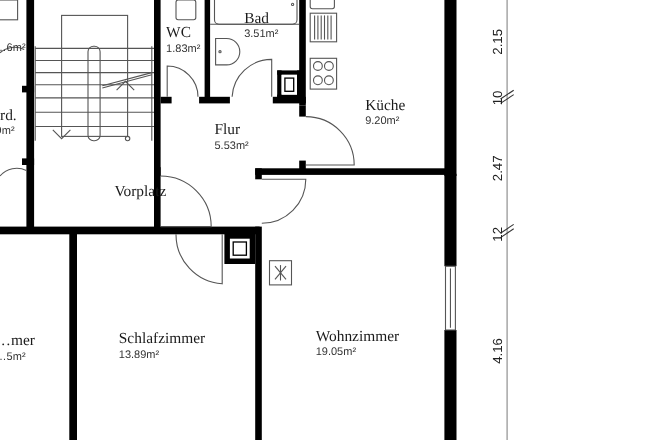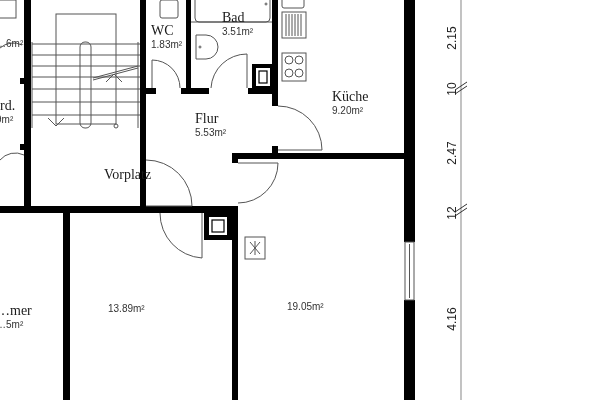--- a/index.html
+++ b/index.html
@@ -166,23 +166,25 @@
   <div class="room-area">5.53m²</div>
 </div>
 <div class="lbl" style="left:60px; top:168px;margin-left:44px;">
   <div class="room-name">Vorplatz</div>
 </div>
 <div class="lbl" style="left:-4px; top:304px;">
   <div class="room-name">…mer</div>
   <div class="room-area">…5m²</div>
 </div>
 <div class="lbl" style="left:108px; top:302px;">
+  <div class="room-name">Schlafzimmer</div>
   <div class="room-area">13.89m²</div>
 </div>
 <div class="lbl" style="left:287px; top:300px;">
+  <div class="room-name">Wohnzimmer</div>
   <div class="room-area">19.05m²</div>
 </div>
 
 <div class="dim" style="left:437px; top:31px; width:30px; text-align:center;">2.15</div>
 <div class="dim" style="left:437px; top:82px; width:30px; text-align:center;">10</div>
 <div class="dim" style="left:437px; top:146px; width:30px; text-align:center;">2.47</div>
 <div class="dim" style="left:437px; top:206px; width:30px; text-align:center;">12</div>
 <div class="dim" style="left:437px; top:312px; width:30px; text-align:center;">4.16</div>
 
 </body></html>

